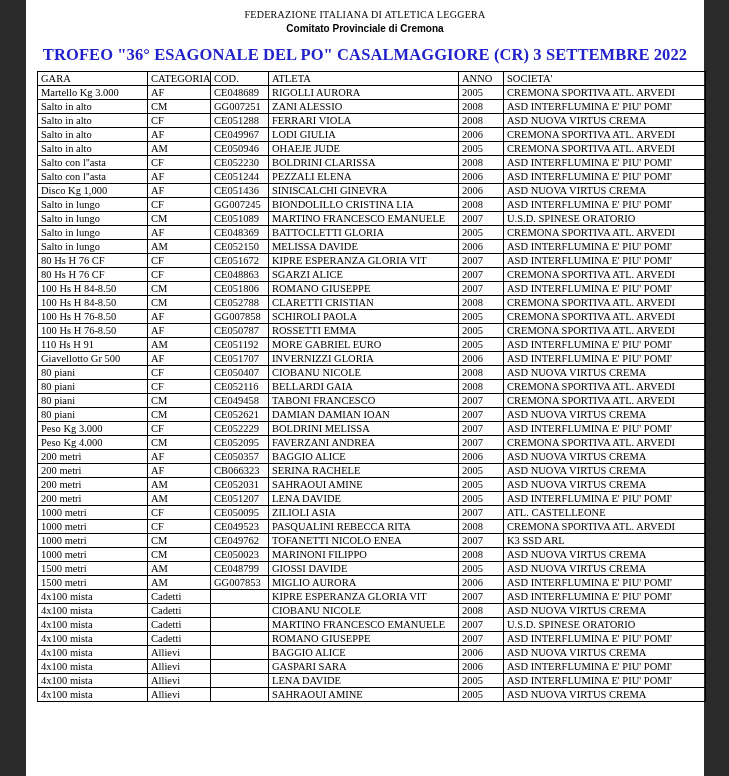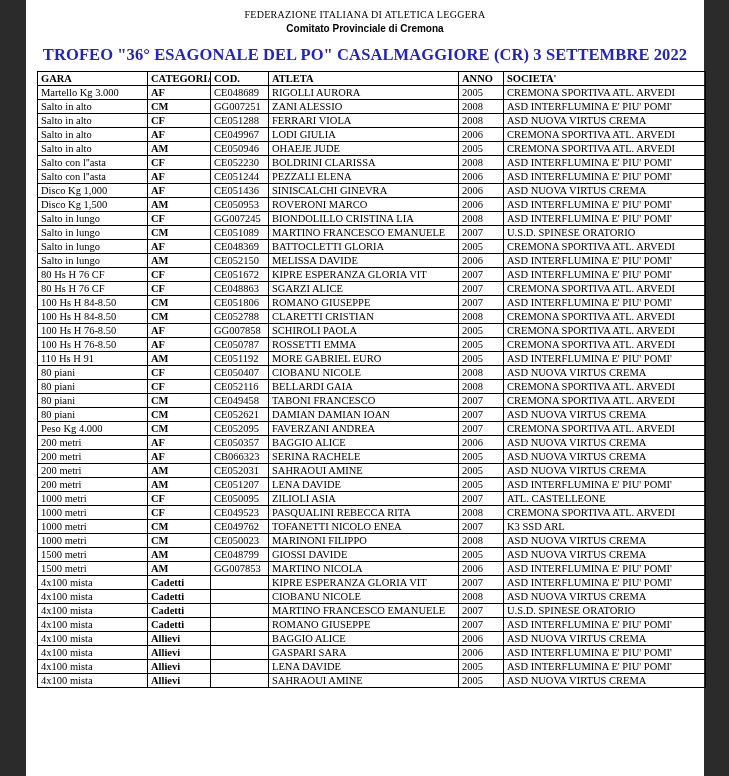--- a/index.html
+++ b/index.html
@@ -63,29 +63,29 @@
     line-height: 11px;
     padding: 1px 2px 1px 3px;
     color: #000000;
     white-space: nowrap;
     overflow: hidden;
     text-align: left;
     height: 13px;
     box-sizing: border-box;
   }
   table.grid th {
-    font-weight: bold;
+    font-weight: normal;
   }
   .c-gara { width: 110px; }
   .c-cat { width: 63px; text-align: left; }
   .c-cod { width: 58px; }
   .c-atleta { width: 190px; }
   .c-anno { width: 45px; }
   .c-soc { width: 202px; }
-  td.c-cat { text-align: center; font-weight: bold; }
+  td.c-cat { text-align: center; }
   .topbar-strip {
     position: absolute;
     left: 0; top: 0;
     width: 26px; height: 776px;
     background: #2b2b2b;
   }
   .rightstrip {
     position: absolute;
     left: 704px; top: 0;
     width: 25px; height: 776px;
@@ -185,28 +185,20 @@
         </tr>
         <tr>
           <td class="c-gara">Disco Kg 1,000</td>
           <td class="c-cat">AF</td>
           <td class="c-cod">CE051436</td>
           <td class="c-atleta">SINISCALCHI GINEVRA</td>
           <td class="c-anno">2006</td>
           <td class="c-soc">ASD NUOVA VIRTUS CREMA</td>
         </tr>
         <tr>
-          <td class="c-gara">Disco Kg 1,500</td>
-          <td class="c-cat">AM</td>
-          <td class="c-cod">CE050953</td>
-          <td class="c-atleta">ROVERONI MARCO</td>
-          <td class="c-anno">2006</td>
-          <td class="c-soc">ASD INTERFLUMINA E' PIU' POMI'</td>
-        </tr>
-        <tr>
           <td class="c-gara">Salto in lungo</td>
           <td class="c-cat">CF</td>
           <td class="c-cod">GG007245</td>
           <td class="c-atleta">BIONDOLILLO CRISTINA LIA</td>
           <td class="c-anno">2008</td>
           <td class="c-soc">ASD INTERFLUMINA E' PIU' POMI'</td>
         </tr>
         <tr>
           <td class="c-gara">Salto in lungo</td>
           <td class="c-cat">CM</td>
@@ -281,20 +273,28 @@
         </tr>
         <tr>
           <td class="c-gara">110 Hs H 91</td>
           <td class="c-cat">AM</td>
           <td class="c-cod">CE051192</td>
           <td class="c-atleta">MORE GABRIEL EURO</td>
           <td class="c-anno">2005</td>
           <td class="c-soc">ASD INTERFLUMINA E' PIU' POMI'</td>
         </tr>
         <tr>
+          <td class="c-gara">Giavellotto Gr 500</td>
+          <td class="c-cat">AF</td>
+          <td class="c-cod">CE051707</td>
+          <td class="c-atleta">INVERNIZZI GLORIA</td>
+          <td class="c-anno">2006</td>
+          <td class="c-soc">ASD INTERFLUMINA E' PIU' POMI'</td>
+        </tr>
+        <tr>
           <td class="c-gara">80 piani</td>
           <td class="c-cat">CF</td>
           <td class="c-cod">CE050407</td>
           <td class="c-atleta">CIOBANU NICOLE</td>
           <td class="c-anno">2008</td>
           <td class="c-soc">ASD NUOVA VIRTUS CREMA</td>
         </tr>
         <tr>
           <td class="c-gara">80 piani</td>
           <td class="c-cat">CF</td>
@@ -313,20 +313,28 @@
         </tr>
         <tr>
           <td class="c-gara">80 piani</td>
           <td class="c-cat">CM</td>
           <td class="c-cod">CE052621</td>
           <td class="c-atleta">DAMIAN DAMIAN IOAN</td>
           <td class="c-anno">2007</td>
           <td class="c-soc">ASD NUOVA VIRTUS CREMA</td>
         </tr>
         <tr>
+          <td class="c-gara">Peso Kg 3.000</td>
+          <td class="c-cat">CF</td>
+          <td class="c-cod">CE052229</td>
+          <td class="c-atleta">BOLDRINI MELISSA</td>
+          <td class="c-anno">2007</td>
+          <td class="c-soc">ASD INTERFLUMINA E' PIU' POMI'</td>
+        </tr>
+        <tr>
           <td class="c-gara">Peso Kg 4.000</td>
           <td class="c-cat">CM</td>
           <td class="c-cod">CE052095</td>
           <td class="c-atleta">FAVERZANI ANDREA</td>
           <td class="c-anno">2007</td>
           <td class="c-soc">CREMONA SPORTIVA ATL. ARVEDI</td>
         </tr>
         <tr>
           <td class="c-gara">200 metri</td>
           <td class="c-cat">AF</td>
@@ -396,21 +404,21 @@
           <td class="c-cat">AM</td>
           <td class="c-cod">CE048799</td>
           <td class="c-atleta">GIOSSI DAVIDE</td>
           <td class="c-anno">2005</td>
           <td class="c-soc">ASD NUOVA VIRTUS CREMA</td>
         </tr>
         <tr>
           <td class="c-gara">1500 metri</td>
           <td class="c-cat">AM</td>
           <td class="c-cod">GG007853</td>
-          <td class="c-atleta">MARTINO NICOLA</td>
+          <td class="c-atleta">MIGLIO AURORA</td>
           <td class="c-anno">2006</td>
           <td class="c-soc">ASD INTERFLUMINA E' PIU' POMI'</td>
         </tr>
         <tr>
           <td class="c-gara">4x100 mista</td>
           <td class="c-cat">Cadetti</td>
           <td class="c-cod"></td>
           <td class="c-atleta">KIPRE ESPERANZA GLORIA VIT</td>
           <td class="c-anno">2007</td>
           <td class="c-soc">ASD INTERFLUMINA E' PIU' POMI'</td>

